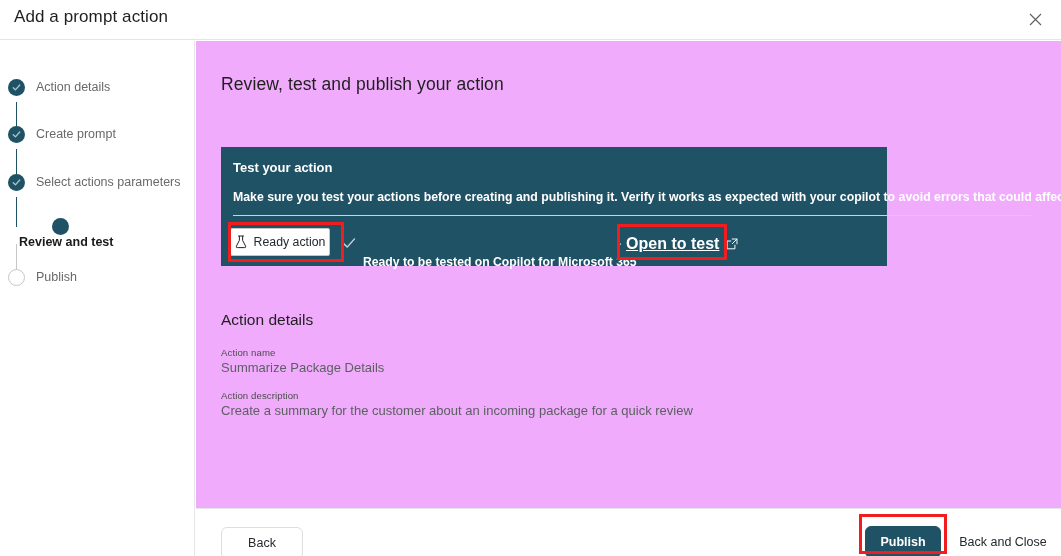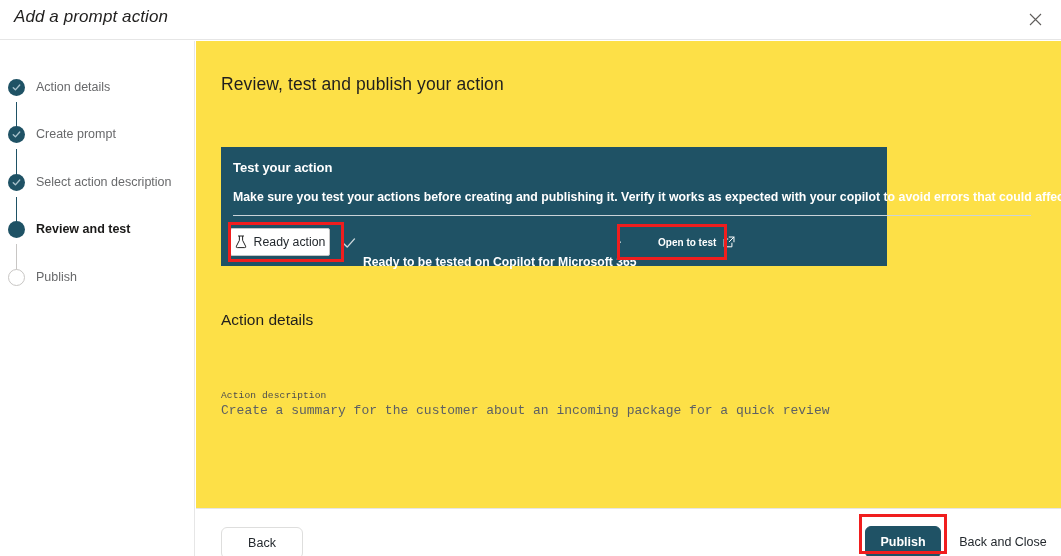--- a/index.html
+++ b/index.html
@@ -30,21 +30,20 @@
     display: flex;
     align-items: center;
   }
   .dialog-title {
     position: absolute;
     left: 14px;
     top: 7px;
     font-size: 17px;
     color: #201f1e;
     letter-spacing: .1px;
-    font-style: italic;
   }
   .close-button {
     position: absolute;
     right: 8px;
     top: 2px;
     width: 36px; height: 34px;
     display: flex;
     align-items: center;
     justify-content: center;
     background: transparent;
@@ -104,21 +103,21 @@
     background: #1f5265;
   }
   .step-connector.faded { background: #c8c6c4; }
 
   
   .main-pane {
     position: absolute;
     left: 196px; top: 41px;
     width: 865px;
     height: 467px;
-    background: #fde047;
+    background: #f0abfc;
     overflow: hidden;
   }
   .page-title {
     position: absolute;
     left: 25px; top: 33px;
     font-size: 17.5px;
     color: #201f1e;
     letter-spacing: .1px;
   }
   .page-subtitle {
@@ -216,25 +215,25 @@
     align-items: center;
     gap: 5px;
     white-space: nowrap;
   }
   .open-test-dash {
     font-size: 12.2px;
     font-weight: bold;
     color: #ffffff;
   }
   .open-test-link {
-    font-size: 10px;
-    font-weight: bold;
-    color: #ffffff;
+    font-size: 16px;
+    font-weight: bold;
+    color: #ffffff;
+    text-decoration: underline;
     cursor: pointer;
-    margin-left: 32px;
   }
   .open-test-icon { display: block; margin-left: 2px; }
 
   
   .details-heading {
     position: absolute;
     left: 25px; top: 270px;
     font-size: 15.5px;
     color: #201f1e;
   }
@@ -245,21 +244,21 @@
     letter-spacing: .1px;
     display: block;
     margin-bottom: 2px;
   }
   .field-value {
     font-size: 13px;
     color: #5d6063;
     display: block;
   }
   #field-name { top: 306px; }
-  #field-desc { top: 349px; font-family: Liberation Mono, monospace; }
+  #field-desc { top: 349px; }
 
   
   .footer {
     position: absolute;
     left: 196px; top: 508px;
     width: 865px;
     height: 48px;
     border-top: 1px solid #e6e6e6;
     background: #ffffff;
   }
@@ -327,24 +326,24 @@
       </span>
       <span class="step-label">Create prompt</span>
     </div>
 
     <div class="step" style="top:130px;">
       <span class="step-marker done">
         <svg width="9" height="9" viewBox="0 0 10 10">
             <path d="M1.4 5.2 L3.8 7.6 L8.6 2.3" stroke="#a9c2cd" stroke-width="1.5" fill="none" stroke-linecap="round" stroke-linejoin="round"></path>
           </svg>
       </span>
-      <span class="step-label">Select action description</span>
-    </div>
-
-    <div class="step" style="top:177px;">
+      <span class="step-label">Select actions parameters</span>
+    </div>
+
+    <div class="step" style="top:177px;flex-direction:column;">
       <span class="step-marker current"></span>
       <span class="step-label active">Review and test</span>
     </div>
 
     <div class="step" style="top:225px;">
       <span class="step-marker todo"></span>
       <span class="step-label">Publish</span>
     </div>
   </div>
 
@@ -379,20 +378,24 @@
             <path d="M7.2 1.2 L12.8 1.2 L12.8 6.8" stroke="#ffffff" stroke-width="1.15" fill="none" stroke-linecap="round" stroke-linejoin="round"></path>
             <path d="M12.8 1.2 L7.4 6.6" stroke="#ffffff" stroke-width="1.15" fill="none" stroke-linecap="round"></path>
             <path d="M10.4 8.3 L10.4 12.6 L1.3 12.6 L1.3 3.5 L5.6 3.5" stroke="#ffffff" stroke-width="1.15" fill="none" stroke-linecap="round" stroke-linejoin="round"></path>
           </svg>
         </span>
       </div>
     </div>
 
     <div class="details-heading">Action details</div>
 
+    <div class="field" id="field-name">
+      <span class="field-label">Action name</span>
+      <span class="field-value">Summarize Package Details</span>
+    </div>
 
     <div class="field" id="field-desc">
       <span class="field-label">Action description</span>
       <span class="field-value">Create a summary for the customer about an incoming package for a quick review</span>
     </div>
   </div>
 
   <div class="footer">
     <button class="btn btn-secondary" id="btn-back">Back</button>
     <button class="btn btn-primary" id="btn-publish">Publish</button>

